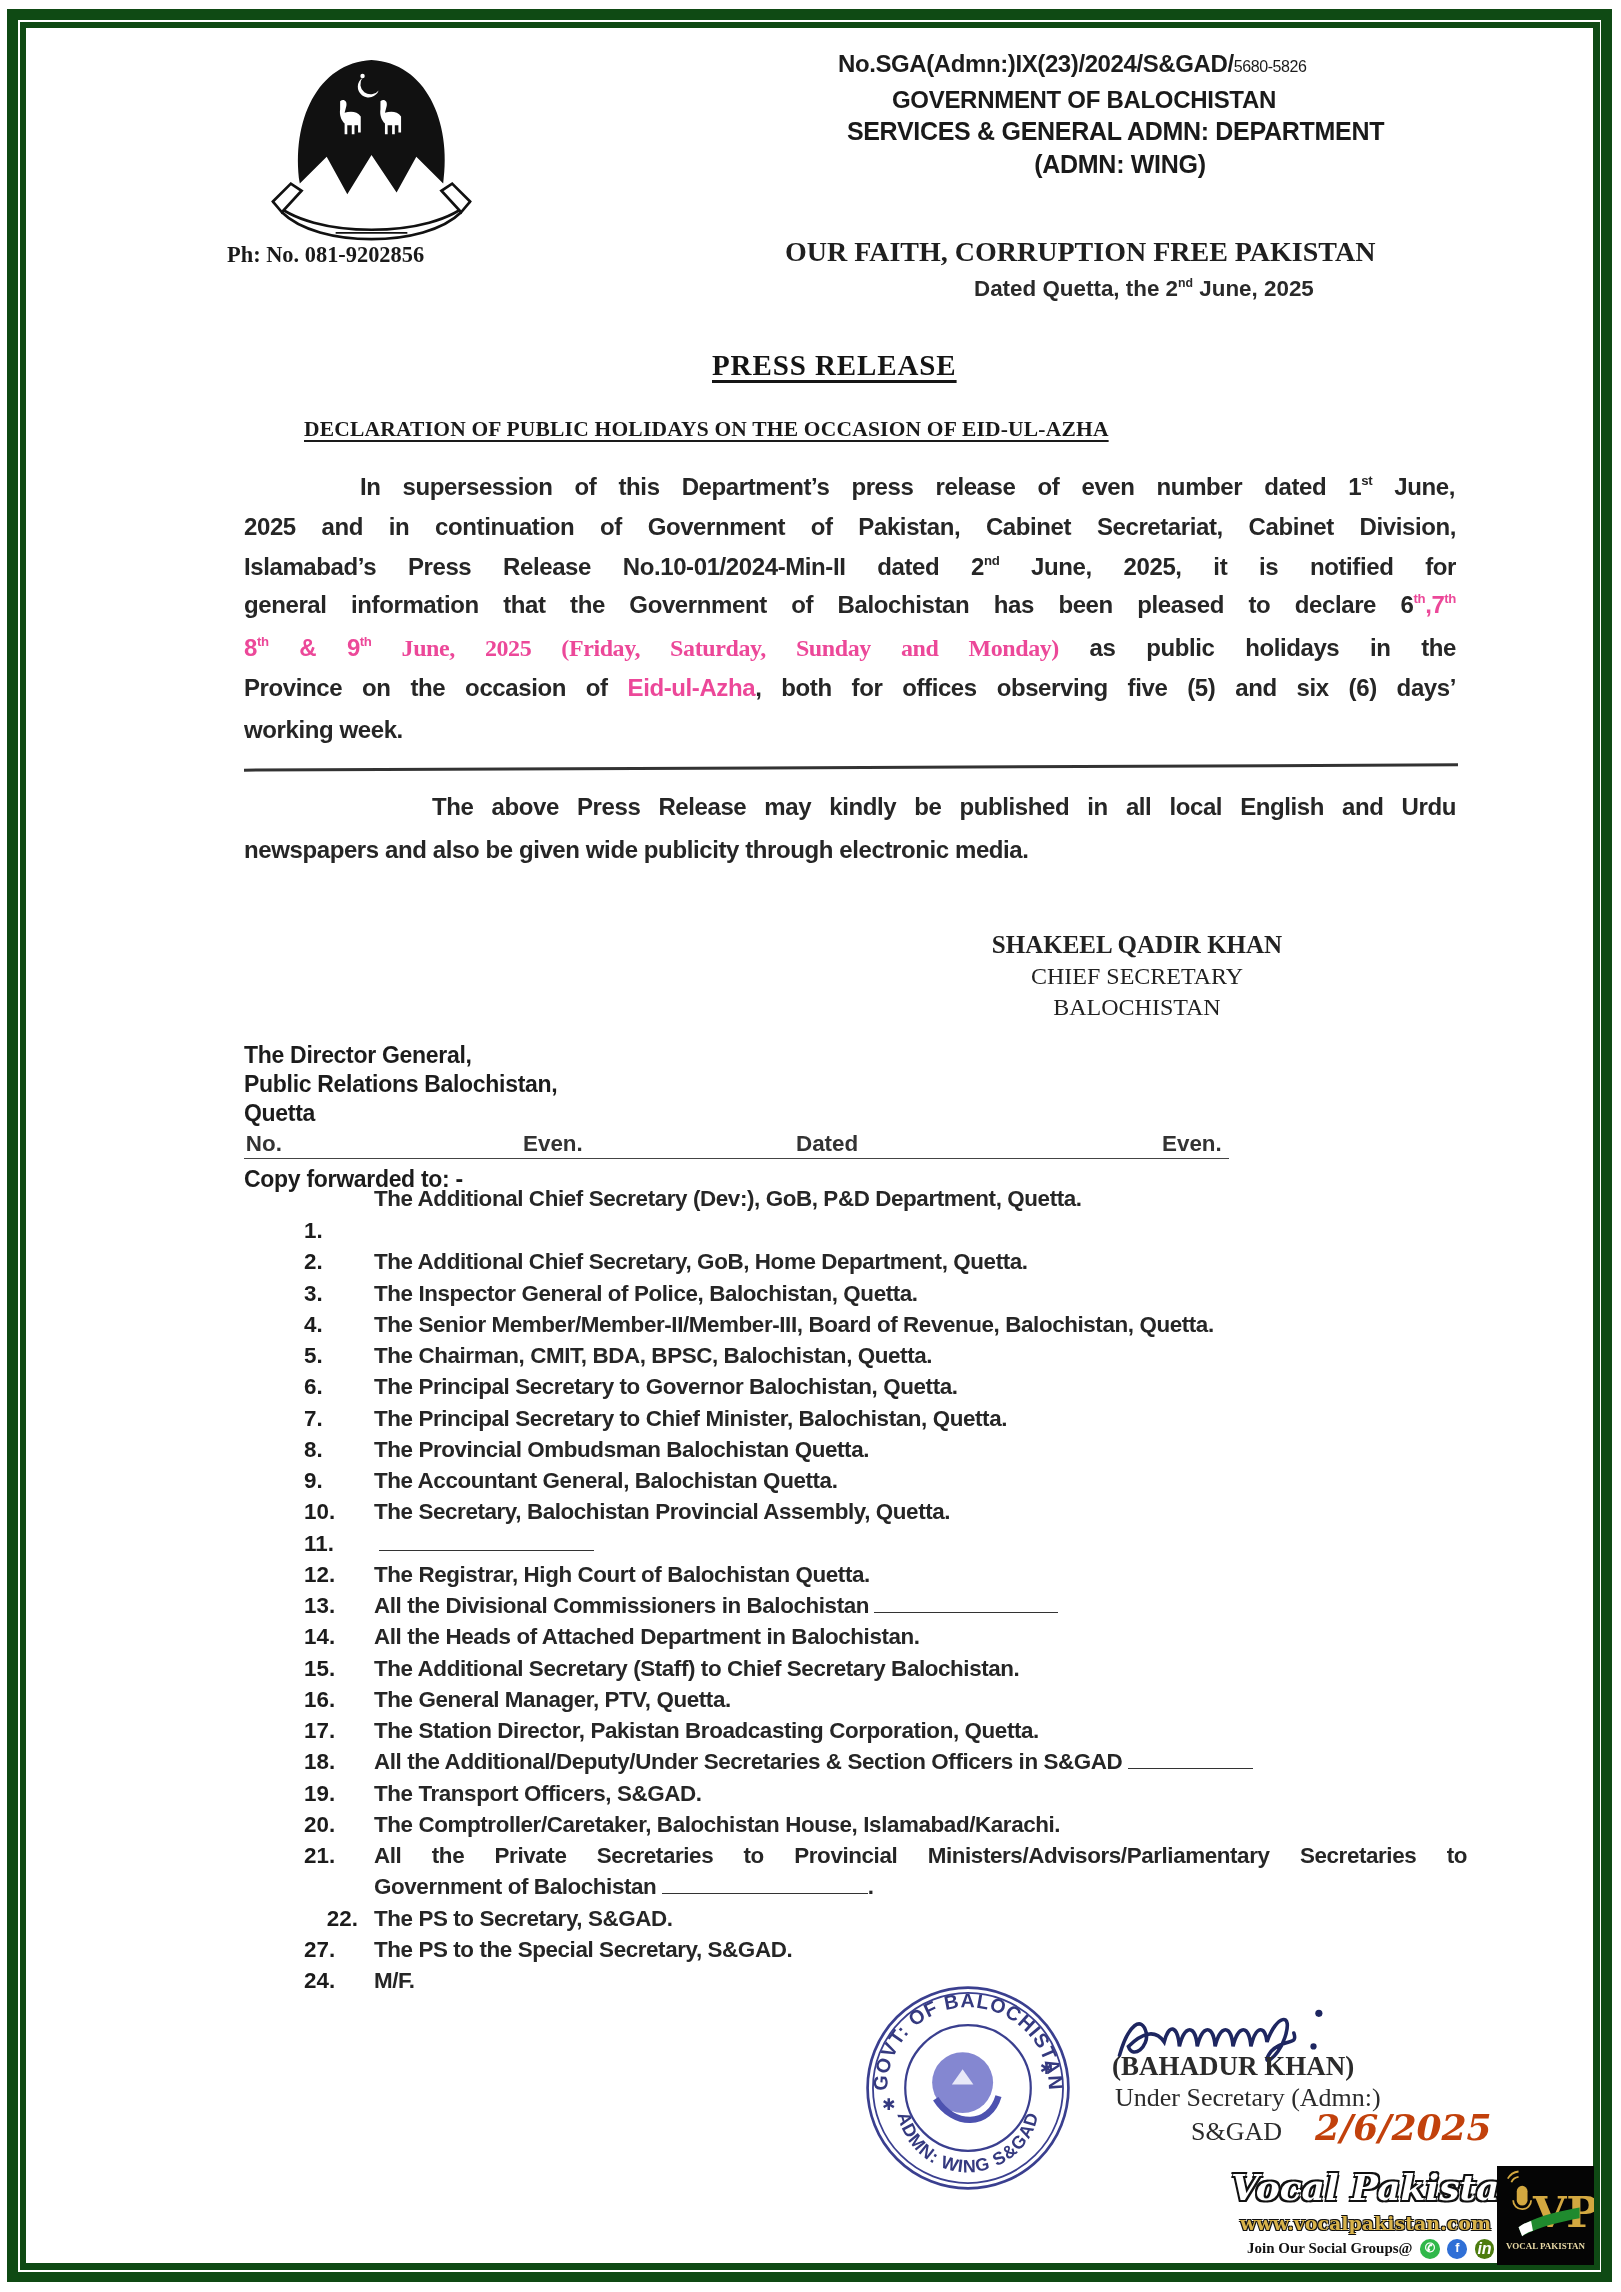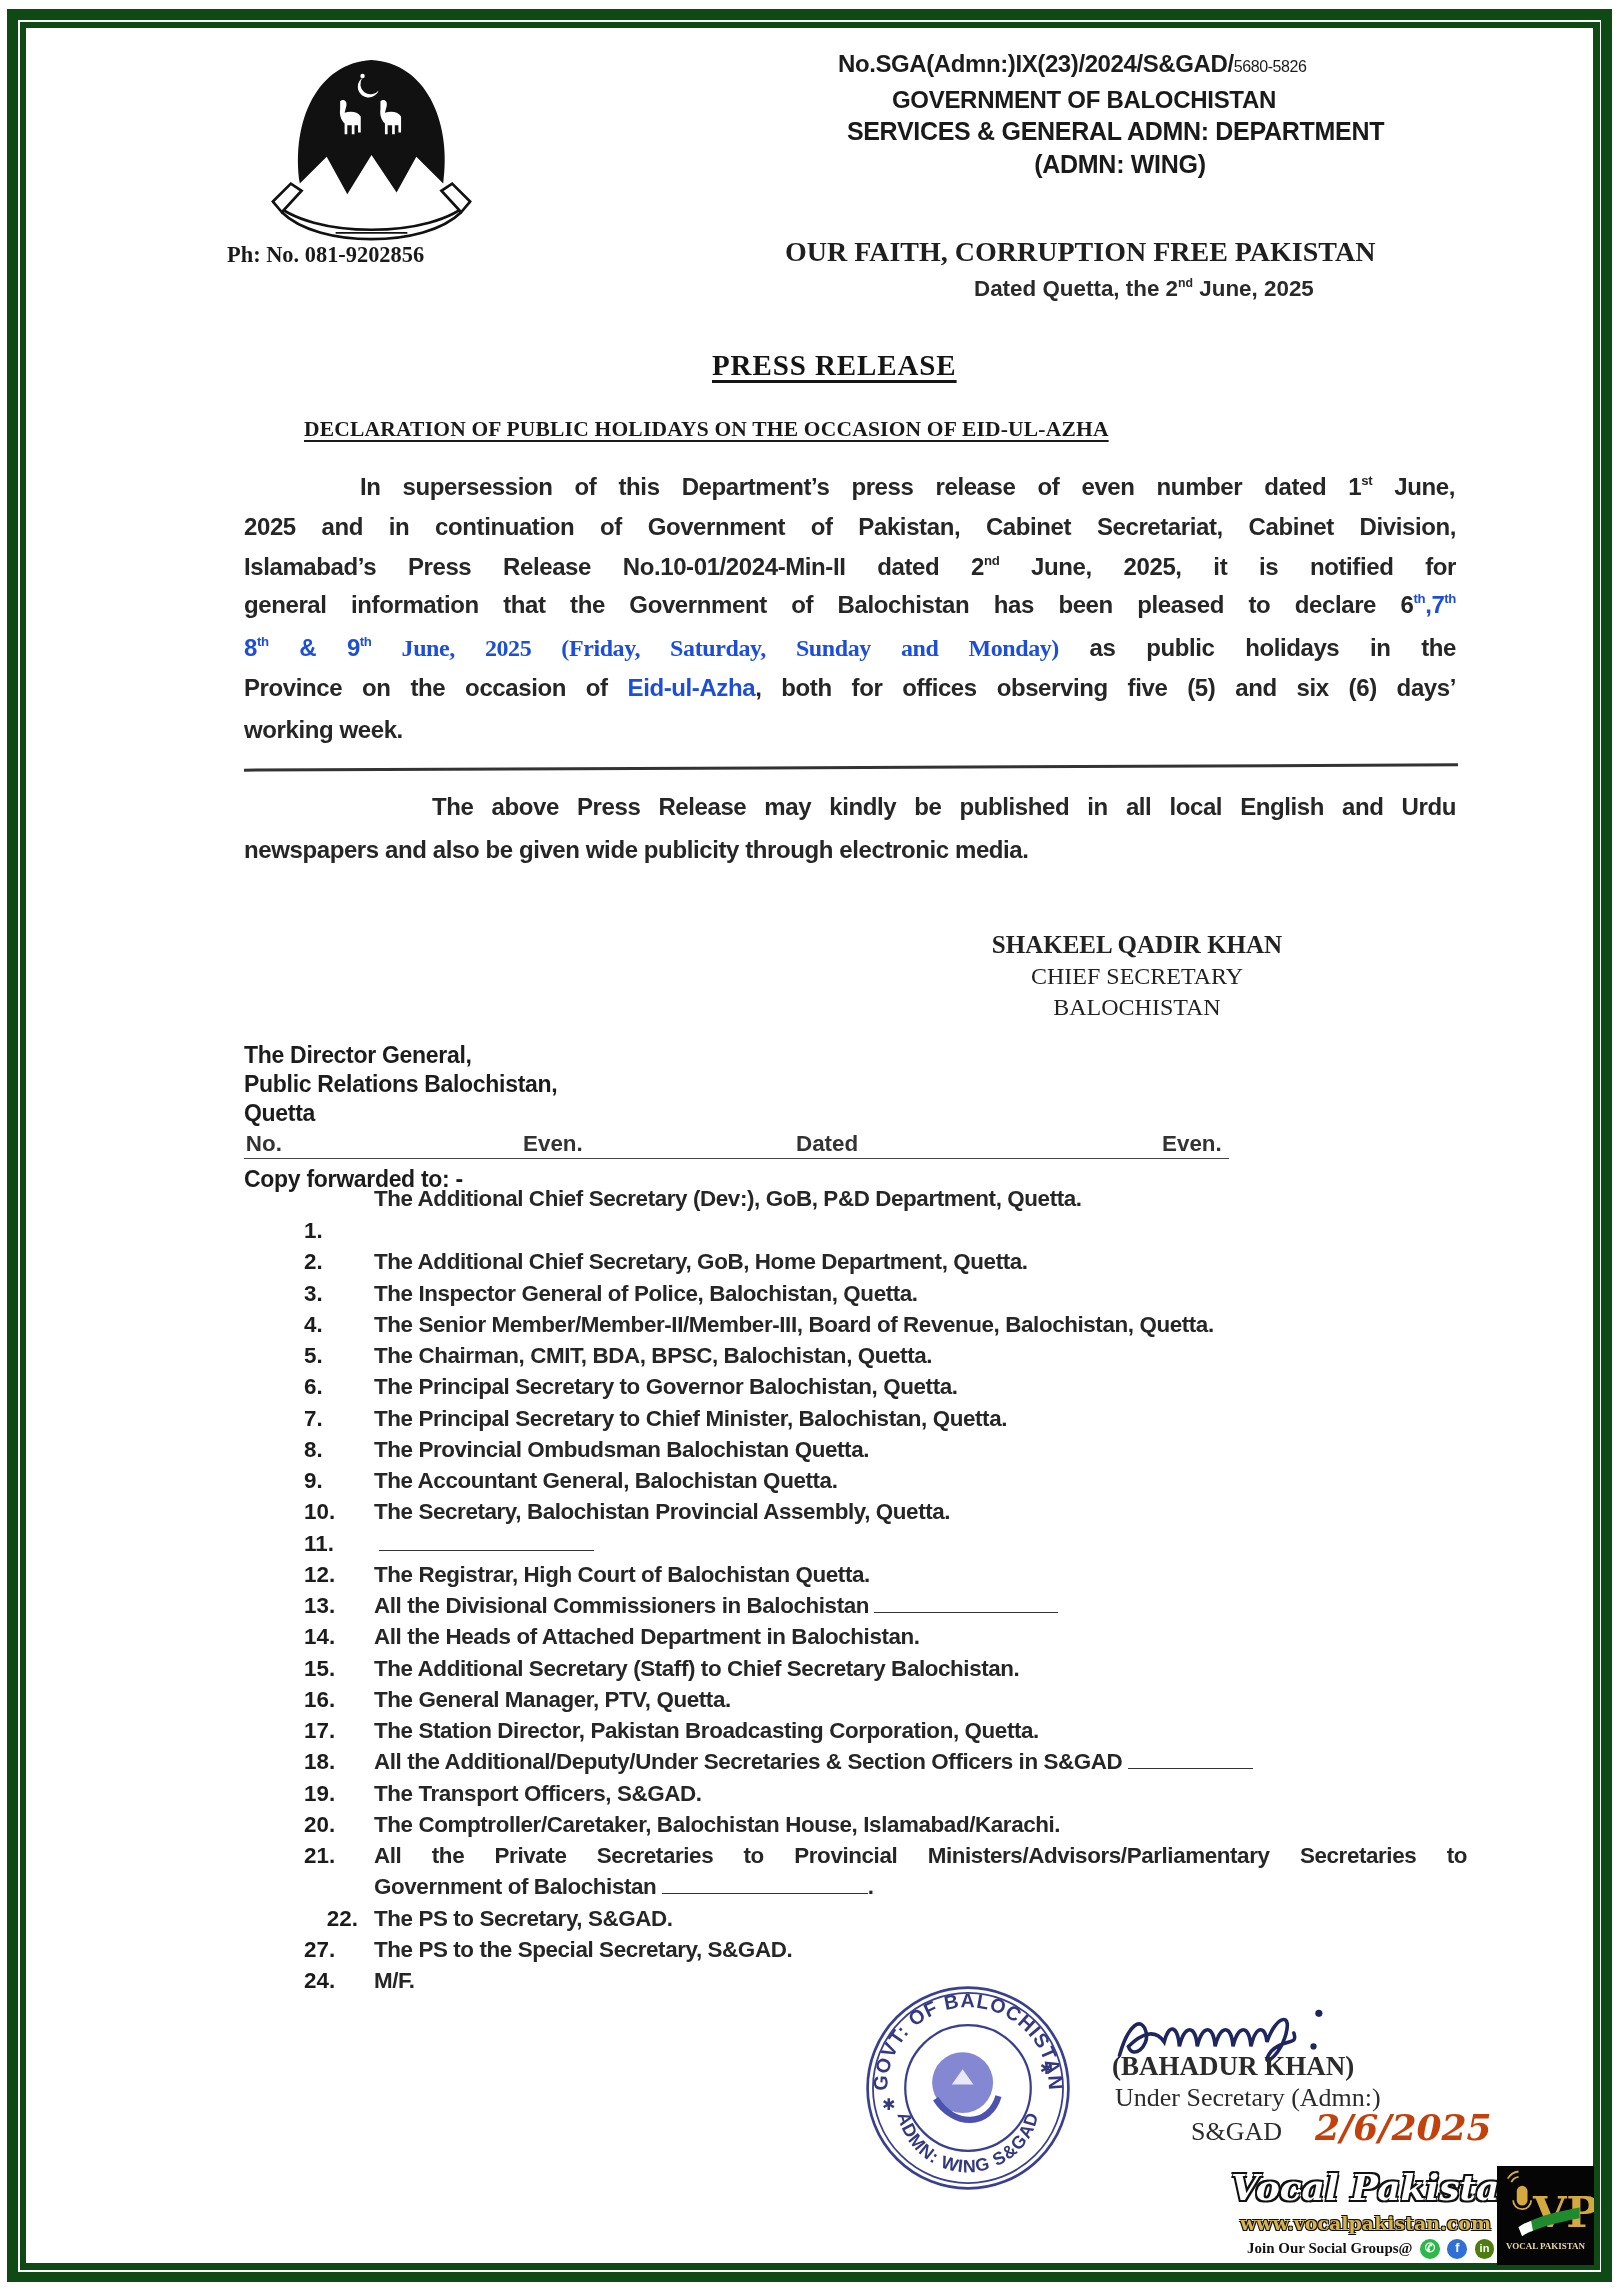--- a/index.html
+++ b/index.html
@@ -37,21 +37,21 @@
     text-decoration: underline; text-decoration-thickness: 2.7px; text-underline-offset: 4.5px;
     letter-spacing: 0.9px; color: #151515;
   }
   .decl {
     font-family: "Liberation Serif", "DejaVu Serif", serif; font-weight: bold; font-size: 21.5px;
     text-decoration: underline; text-decoration-thickness: 1.8px; text-underline-offset: 3.6px;
     color: #1a1a1a; letter-spacing: 0.2px;
   }
   .body-line { font-size: 24px; color: #262626; font-weight: bold; letter-spacing: -0.4px; }
   .body-line.just { text-align: justify; text-align-last: justify; width: 1212px; }
-  .body-line b { color: #1d4ed8; }
+  .body-line b { color: #ec4899; }
   .rule { position: absolute; height: 2.7px; background: #333; }
   .sig { font-family: "Liberation Serif", "DejaVu Serif", serif; font-size: 24px; color: #222; text-align: center; }
   .sig.name { font-weight: bold; font-size: 25px; }
   .addr { font-size: 23px; font-weight: bold; color: #1c1c1c; letter-spacing: -0.3px; }
   .evenline { font-size: 22.4px; font-weight: bold; color: #333; }
   .li-num { font-size: 22.4px; font-weight: bold; color: #1c1c1c; width: 54px; }
   .li-text { font-size: 22.4px; font-weight: bold; color: #262626; letter-spacing: -0.4px; }
   .blank { display: inline-block; border-bottom: 1.8px solid #333; height: 16px; vertical-align: baseline; margin-left: 5.4px; }
   .stamp-wrap { position: absolute; left: 864px; top: 1984px; width: 208px; height: 208px; }
   .under-sig { font-family: "Liberation Serif", "DejaVu Serif", serif; color: #2b2b2b; }
@@ -227,21 +227,21 @@
 <div class="abs under-sig" style="left:1115px;top:2083px;font-size:26px;">Under Secretary (Admn:)</div>
 <div class="abs under-sig" style="left:1191px;top:2117px;font-size:26px;">S&amp;GAD</div>
 <div class="abs handdate" style="left:1315px;top:2106px;">2/6/2025</div>
 
 <div class="abs vp-brand" style="left:1231px;top:2166px;">Vocal Pakistan</div>
 <div class="abs vp-url" style="left:1240px;top:2212px;">www.vocalpakistan.com</div>
 <div class="abs" style="left:1247px;top:2239px;">
   <span class="vp-join">Join Our Social Groups@</span>
   <span class="social" style="background:#2fb84a;">✆</span>
   <span class="social" style="background:#2f6fd6;">f</span>
-  <span class="social" style="background:#4d7c0f;font-size:11px;">in</span>
+  <span class="social" style="background:#4d7c0f;font-size:16px;font-style:italic;">in</span>
 </div>
 <div class="vp-box">
   <svg width="97" height="99" viewBox="0 0 108 110">
     <rect x="22" y="22" width="12" height="22" rx="6" fill="#d3a840"></rect>
     <path d="M18,38 a10,10 0 0,0 20,0" stroke="#d3a840" stroke-width="2" fill="none"></path>
     <path d="M16,18 a10,10 0 0,1 8,-6 M12,14 a16,16 0 0,1 12,-8" stroke="#d3a840" stroke-width="2" fill="none"></path>
     <text x="40" y="68" font-family="DejaVu Serif, serif" font-weight="bold" font-size="48" fill="#d3a840">VP</text>
     <path d="M24,68 C45,55 70,50 92,46 L92,58 C70,62 45,68 28,78 Z" fill="#1f8a2e"></path>
     <path d="M24,68 C30,64 34,62 38,61 L40,72 C36,73 32,75 28,78 Z" fill="#ffffff"></path>
     <text x="54" y="92" text-anchor="middle" font-family="Liberation Serif, serif" font-weight="bold" font-size="10" fill="#e9d9a6">VOCAL PAKISTAN</text>

